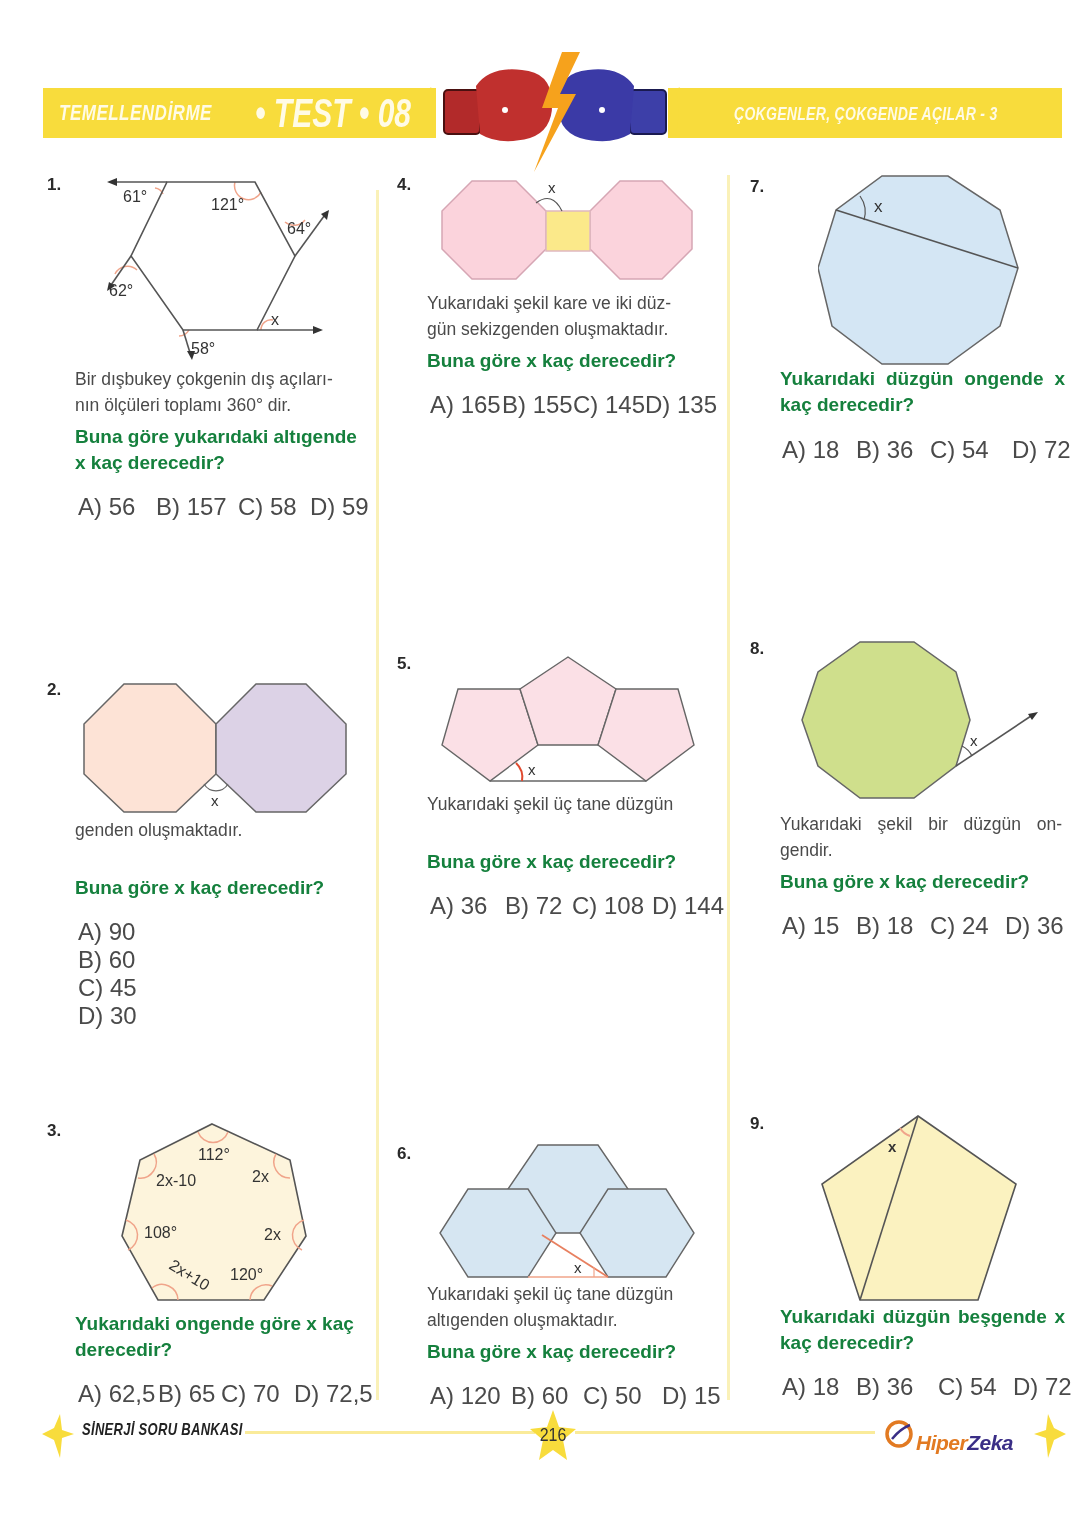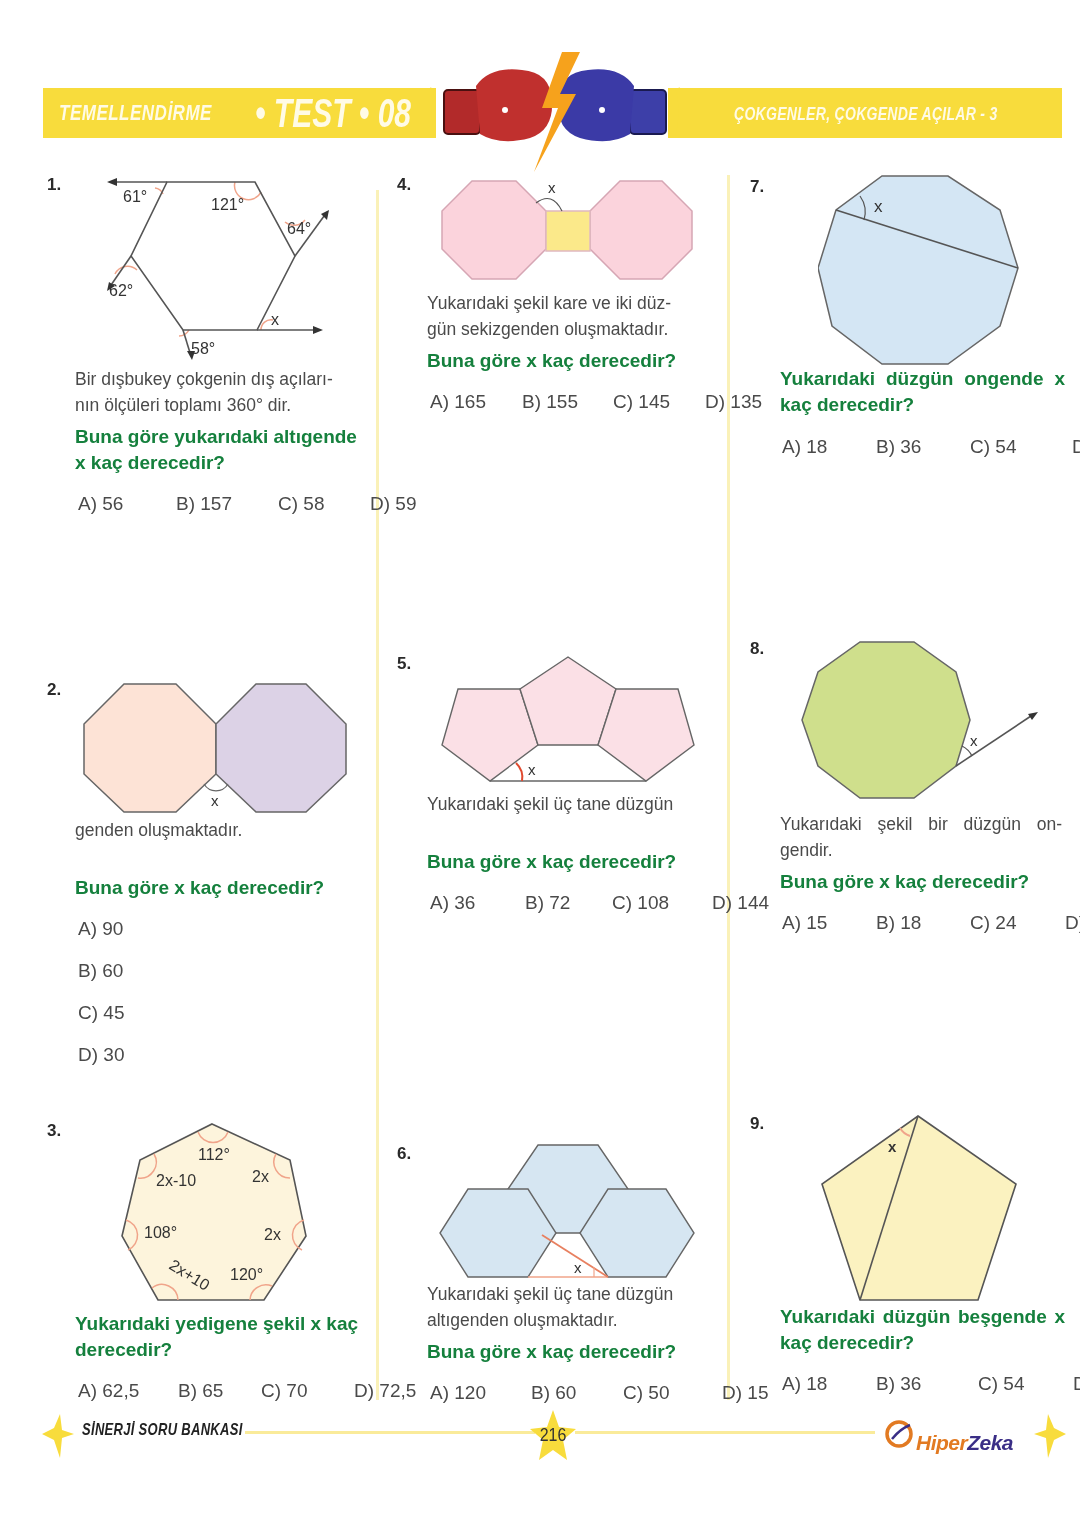--- a/index.html
+++ b/index.html
@@ -20,21 +20,21 @@
   .divider { position: absolute; width: 3px; background: #faf1b8; }
   .div1 { left: 376px; top: 190px; height: 1210px; }
   .div2 { left: 727px; top: 175px; height: 1225px; }
 
   
   .q { position: absolute; }
   .qnum { position: absolute; font-weight: bold; font-size: 17px; color: #2a2a2a; }
   .fig { position: absolute; }
   .txt { position: absolute; font-size: 17.5px; line-height: 26px; color: #4a4a4a; text-align: justify; }
   .ask { position: absolute; font-size: 19px; line-height: 26px; font-weight: bold; color: #15803d; }
-  .opts { position: absolute; display: flex; font-size: 19px; color: #4a4a4a; gap: 20px; }
+  .opts { position: absolute; display: flex; font-size: 24px; color: #4a4a4a; }
   .opt { white-space: nowrap; cursor: pointer; }
 
   
   .footer-line { position: absolute; top: 1431px; height: 3px; background: #faeb9a; }
   .fl-left { left: 245px; width: 290px; }
   .fl-right { left: 575px; width: 300px; }
   .footer-brand { position: absolute; left: 82px; top: 1422px; font-size: 13px; font-weight: bold; font-style: italic; color: #222; transform: scaleY(1.3); letter-spacing: 0.3px; }
   .page-num { position: absolute; left: 530px; top: 1410px; width: 46px; height: 50px; }
   .page-num span { position: absolute; left: 0; width: 46px; top: 16px; text-align: center; font-size: 16px; color: #333; transform: scaleY(1.2); }
   .logo { position: absolute; left: 884px; top: 1416px; width: 150px; height: 36px; }
@@ -154,21 +154,21 @@
       <text x="80" y="40">112°</text>
   <text x="38" y="66">2x-10</text>
       <text x="134" y="62">2x</text>
       <text x="26" y="118">108°</text>
       <text x="146" y="120">2x</text>
       <text x="50" y="148" transform="rotate(32 50 148)">2x+10</text>
       <text x="112" y="160">120°</text>
     </g>
   </svg>
   <div class="ask" style="left:75px;top:1311px;width:290px;">
-    <div>Yukarıdaki yedigene şekil x kaç</div>
+    <div>Yukarıdaki ongende göre x kaç</div>
     <div>derecedir?</div>
   </div>
   <div class="opts" style="left:78px;top:1380px;align-items:flex-end;">
     <span class="opt" style="width:80px">A) 62,5</span>
     <span class="opt" style="width:63px">B) 65</span>
     <span class="opt" style="width:73px">C) 70</span>
     <span class="opt">D) 72,5</span>
   </div>
 </div>
 

